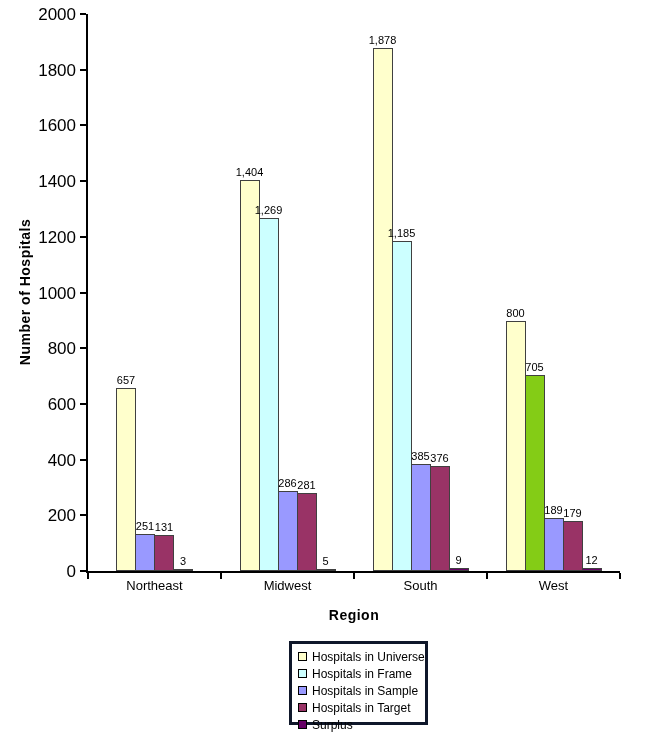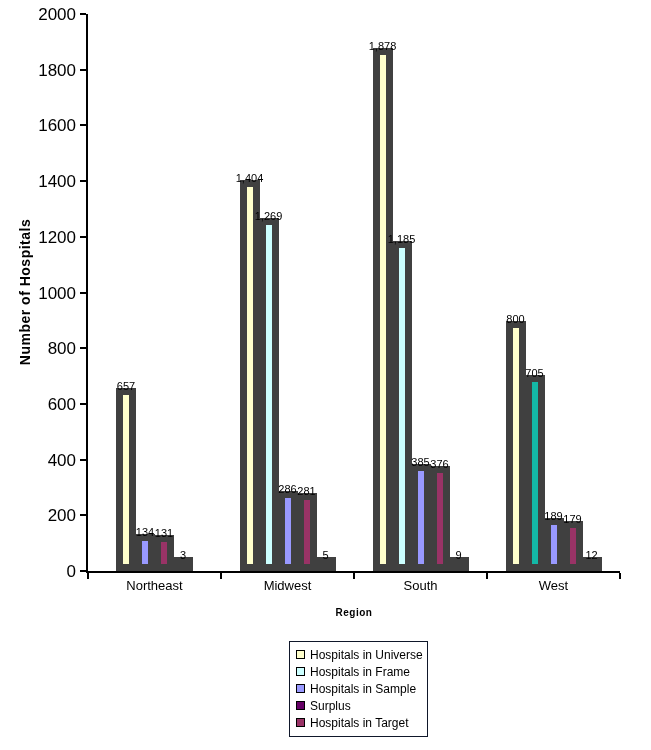--- a/index.html
+++ b/index.html
@@ -17,43 +17,43 @@
   .ytick-label{
     position:absolute;left:-52px;width:40px;text-align:right;
     font-size:17px;line-height:13px;transform:translateY(-50%);white-space:nowrap;
   }
   .xtick{position:absolute;top:calc(100% + 2px);width:2px;height:6px;background:#000;}
   .group{
     position:absolute;bottom:0;height:100%;
     display:flex;align-items:flex-end;justify-content:center;
   }
   .bar{
-    position:relative;width:20px;box-sizing:border-box;border:7px solid #404040;
+    position:relative;width:20px;box-sizing:border-box;border:1px solid #404040;
   }
   .bar + .bar{margin-left:-1px;}
   .bar-label{
     position:absolute;bottom:calc(100% + 3px);left:50%;transform:translateX(-50%);
     font-size:11px;line-height:11px;white-space:nowrap;z-index:2;
   }
   .cat-label{
     position:absolute;top:calc(100% + 8px);text-align:center;
     font-size:13px;line-height:14px;
   }
   #x-title{
     position:absolute;left:0;top:calc(100% + 36px);width:100%;text-align:center;
-    font-size:10px;font-weight:bold;letter-spacing:0.5px;
+    font-size:14px;font-weight:bold;letter-spacing:0.5px;
   }
   #y-title{
     position:absolute;left:25px;top:292px;transform:translate(-50%,-50%) rotate(-90deg);
     font-size:14px;font-weight:bold;white-space:nowrap;letter-spacing:0.5px;
   }
   
   #legend{
-    position:absolute;left:289px;top:641px;width:139px;height:96px;
-    box-sizing:border-box;border:1px solid #0f172a;background:#fff;
+    position:absolute;left:289px;top:641px;width:139px;height:84px;
+    box-sizing:border-box;border:3px solid #0f172a;background:#fff;
     padding:4px 0 0 6px;
   }
   .legend-row{display:flex;align-items:center;height:17px;}
   .legend-swatch{
     width:9px;height:9px;box-sizing:border-box;border:1px solid #000;
     margin-right:5px;flex:0 0 auto;
   }
   .legend-label{font-size:12px;line-height:12px;white-space:nowrap;}
 </style>
 </head>
@@ -88,21 +88,21 @@
       <div class="xtick" style="left: calc(0% - 1px);"></div>
       <div class="xtick" style="left: calc(25% - 1px);"></div>
       <div class="xtick" style="left: calc(50% - 1px);"></div>
       <div class="xtick" style="left: calc(75% - 1px);"></div>
       <div class="xtick" style="left: calc(100% - 1px);"></div>
       <div class="group" style="left: 0%; width: 25%;">
         <div class="bar" style="background: rgb(255, 255, 204); height: 183px;">
           <span class="bar-label">657</span>
         </div>
         <div class="bar" style="background: rgb(153, 153, 255); height: 37px;">
-          <span class="bar-label">134</span>
+          <span class="bar-label">251</span>
         </div>
         <div class="bar" style="background: rgb(153, 51, 102); height: 36px;">
           <span class="bar-label">131</span>
         </div>
         <div class="bar" style="background: rgb(102, 0, 102); height: 1px;">
           <span class="bar-label">3</span>
         </div>
       </div>
       <div class="cat-label" style="left: 0%; width: 25%;">Northeast</div>
       <div class="group" style="left: 25%; width: 25%;">
@@ -138,21 +138,21 @@
         </div>
         <div class="bar" style="background: rgb(102, 0, 102); height: 3px;">
           <span class="bar-label">9</span>
         </div>
       </div>
       <div class="cat-label" style="left: 50%; width: 25%;">South</div>
       <div class="group" style="left: 75%; width: 25%;">
         <div class="bar" style="background: rgb(255, 255, 204); height: 250px;">
           <span class="bar-label">800</span>
         </div>
-        <div class="bar" style="background: #14b8a6; height: 196px;">
+        <div class="bar" style="background: #84cc16; height: 196px;">
           <span class="bar-label">705</span>
         </div>
         <div class="bar" style="background: rgb(153, 153, 255); height: 53px;">
           <span class="bar-label">189</span>
         </div>
         <div class="bar" style="background: rgb(153, 51, 102); height: 50px;">
           <span class="bar-label">179</span>
         </div>
         <div class="bar" style="background: rgb(102, 0, 102); height: 3px;">
           <span class="bar-label">12</span>
@@ -167,21 +167,21 @@
       </div>
       <div class="legend-row">
         <span class="legend-swatch" style="background: rgb(204, 255, 255);"></span>
         <span class="legend-label">Hospitals in Frame</span>
       </div>
       <div class="legend-row">
         <span class="legend-swatch" style="background: rgb(153, 153, 255);"></span>
         <span class="legend-label">Hospitals in Sample</span>
       </div>
       <div class="legend-row">
+        <span class="legend-swatch" style="background: rgb(153, 51, 102);"></span>
+        <span class="legend-label">Hospitals in Target</span>
+      </div>
+      <div class="legend-row">
         <span class="legend-swatch" style="background: rgb(102, 0, 102);"></span>
         <span class="legend-label">Surplus</span>
-      </div>
-      <div class="legend-row">
-        <span class="legend-swatch" style="background: rgb(153, 51, 102);"></span>
-        <span class="legend-label">Hospitals in Target</span>
       </div>
     </div>
 </div>
 
 </body></html>

